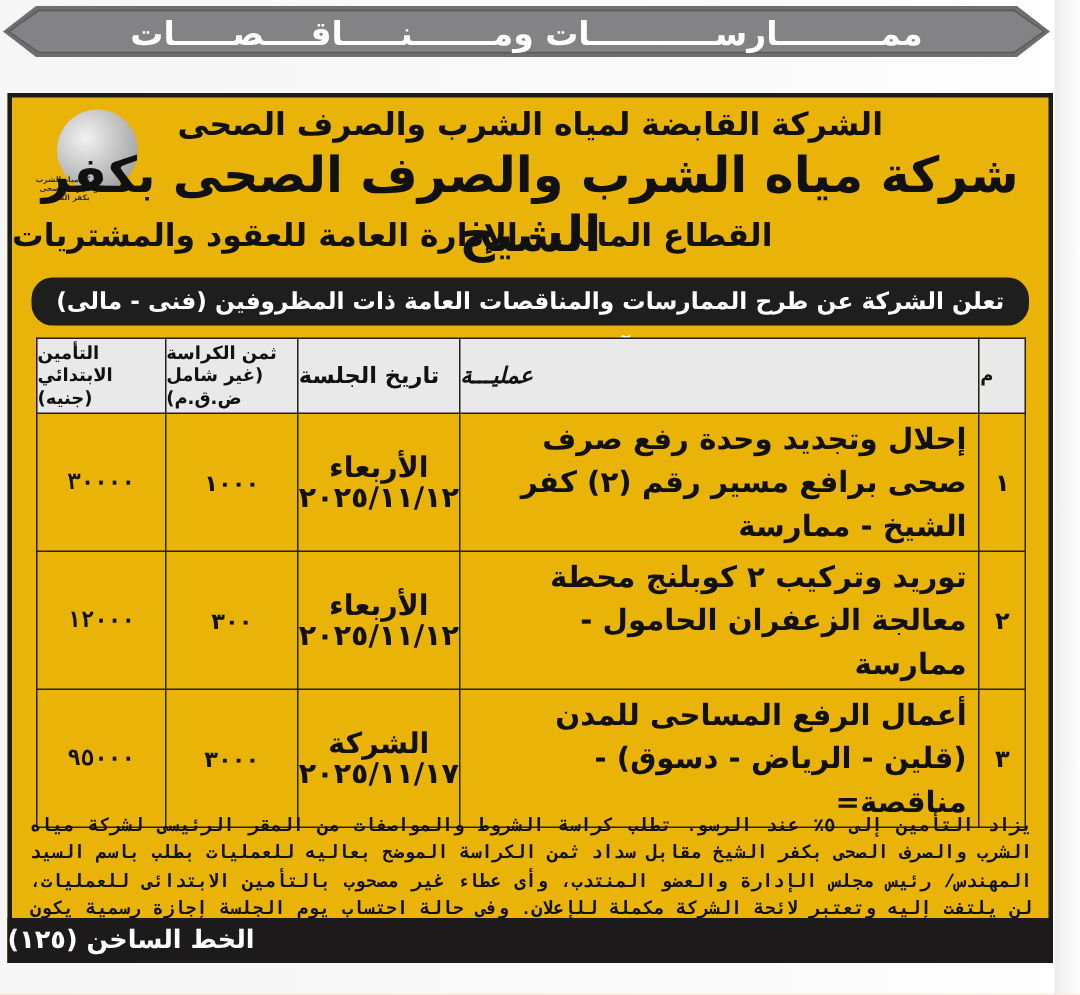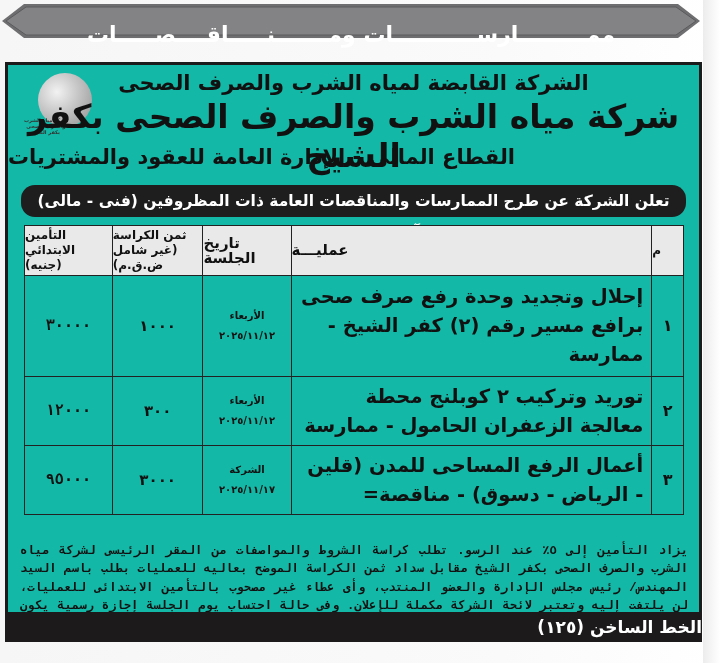--- a/index.html
+++ b/index.html
@@ -8,27 +8,27 @@
     background: linear-gradient(90deg, #f6f6f6 0%, #fafafa 70%, #ffffff 100%);
     font-family: "DejaVu Sans", sans-serif;
     position: relative;
     color: #111;
   }
   .banner {
     position: absolute; left: 2px; top: 3px; width: 698px; height: 36px;
   }
   .banner svg { position: absolute; left: 0; top: 0; }
   .banner-text {
-    position: absolute; left: 0; right: 0; top: 19px; text-align: center;
+    position: absolute; left: 0; right: 0; top: 8px; text-align: center;
     color: #fff; font-size: 22px; font-weight: bold; letter-spacing: 1px;
     direction: rtl;
   }
   .ad {
     position: absolute; left: 5px; top: 62px; width: 697px; height: 580px;
-    border: 3px solid #1b1b1b; background: #14b8a6;
+    border: 3px solid #1b1b1b; background: #eab308;
   }
   .logo {
     position: absolute; left: 14px; top: 8px; width: 68px; height: 68px;
   }
   .logo-circle {
     position: absolute; left: 16px; top: 0; width: 54px; height: 54px; border-radius: 50%;
     background: radial-gradient(circle at 35% 35%, #f2f2f2 0%, #c4c4c4 45%, #8d8d8d 100%);
   }
   .logo-caption {
     position: absolute; left: 0; top: 44px; width: 48px; font-size: 5px; line-height: 6px;
@@ -48,37 +48,37 @@
   }
   table.ops {
     position: absolute; left: 16px; top: 160px; width: 660px; height: 290px;
     border-collapse: collapse; direction: rtl;
   }
   table.ops th, table.ops td { border: 1.5px solid #222; }
   table.ops th {
     background: #e9e9e9; font-weight: bold; font-size: 12px; height: 50px; text-align: left;
     line-height: 15px;
   }
-  table.ops th.op-h { font-size: 15px; }
+  table.ops th.op-h { font-size: 15px; font-style: italic; }
   table.ops th.date-h { font-size: 15px; margin-top: 36px; }
   table.ops td { text-align: center; vertical-align: middle; font-weight: bold; }
   td.num { width: 33px; font-size: 16px; }
   td.desc { width: 376px; text-align: right !important; padding: 2px 8px; font-size: 19.5px; line-height: 29px; }
-  td.date { width: 90px; font-size: 10px; line-height: 20px; }
+  td.date { width: 90px; font-size: 19px; line-height: 20px; }
   td.price { width: 93px; font-size: 15px; }
   td.ins { width: 90px; font-size: 15px; font-family: Liberation Mono, monospace; }
   .notes {
     position: absolute; left: 12px; top: 477px; width: 668px; direction: rtl;
     text-align: justify; text-align-last: right; font-size: 12.2px; font-weight: bold; line-height: 18.3px;
     letter-spacing: -0.2px;
     font-family: Liberation Mono, monospace;
   }
   .footer {
     position: absolute; left: -3px; top: 547px; width: 697px; height: 30px;
-    background: #1c1a1a; color: #fff; text-align: right; direction: rtl;
+    background: #1c1a1a; color: #fff; text-align: left; direction: rtl;
     font-size: 17px; font-weight: bold; line-height: 30px; letter-spacing: 1px;
   }
   .rightedge {
     position: absolute; left: 703px; top: 0; width: 17px; height: 663px;
     background: linear-gradient(90deg, #ececec, #ffffff);
   }
 </style>
 </head>
 <body>
 

